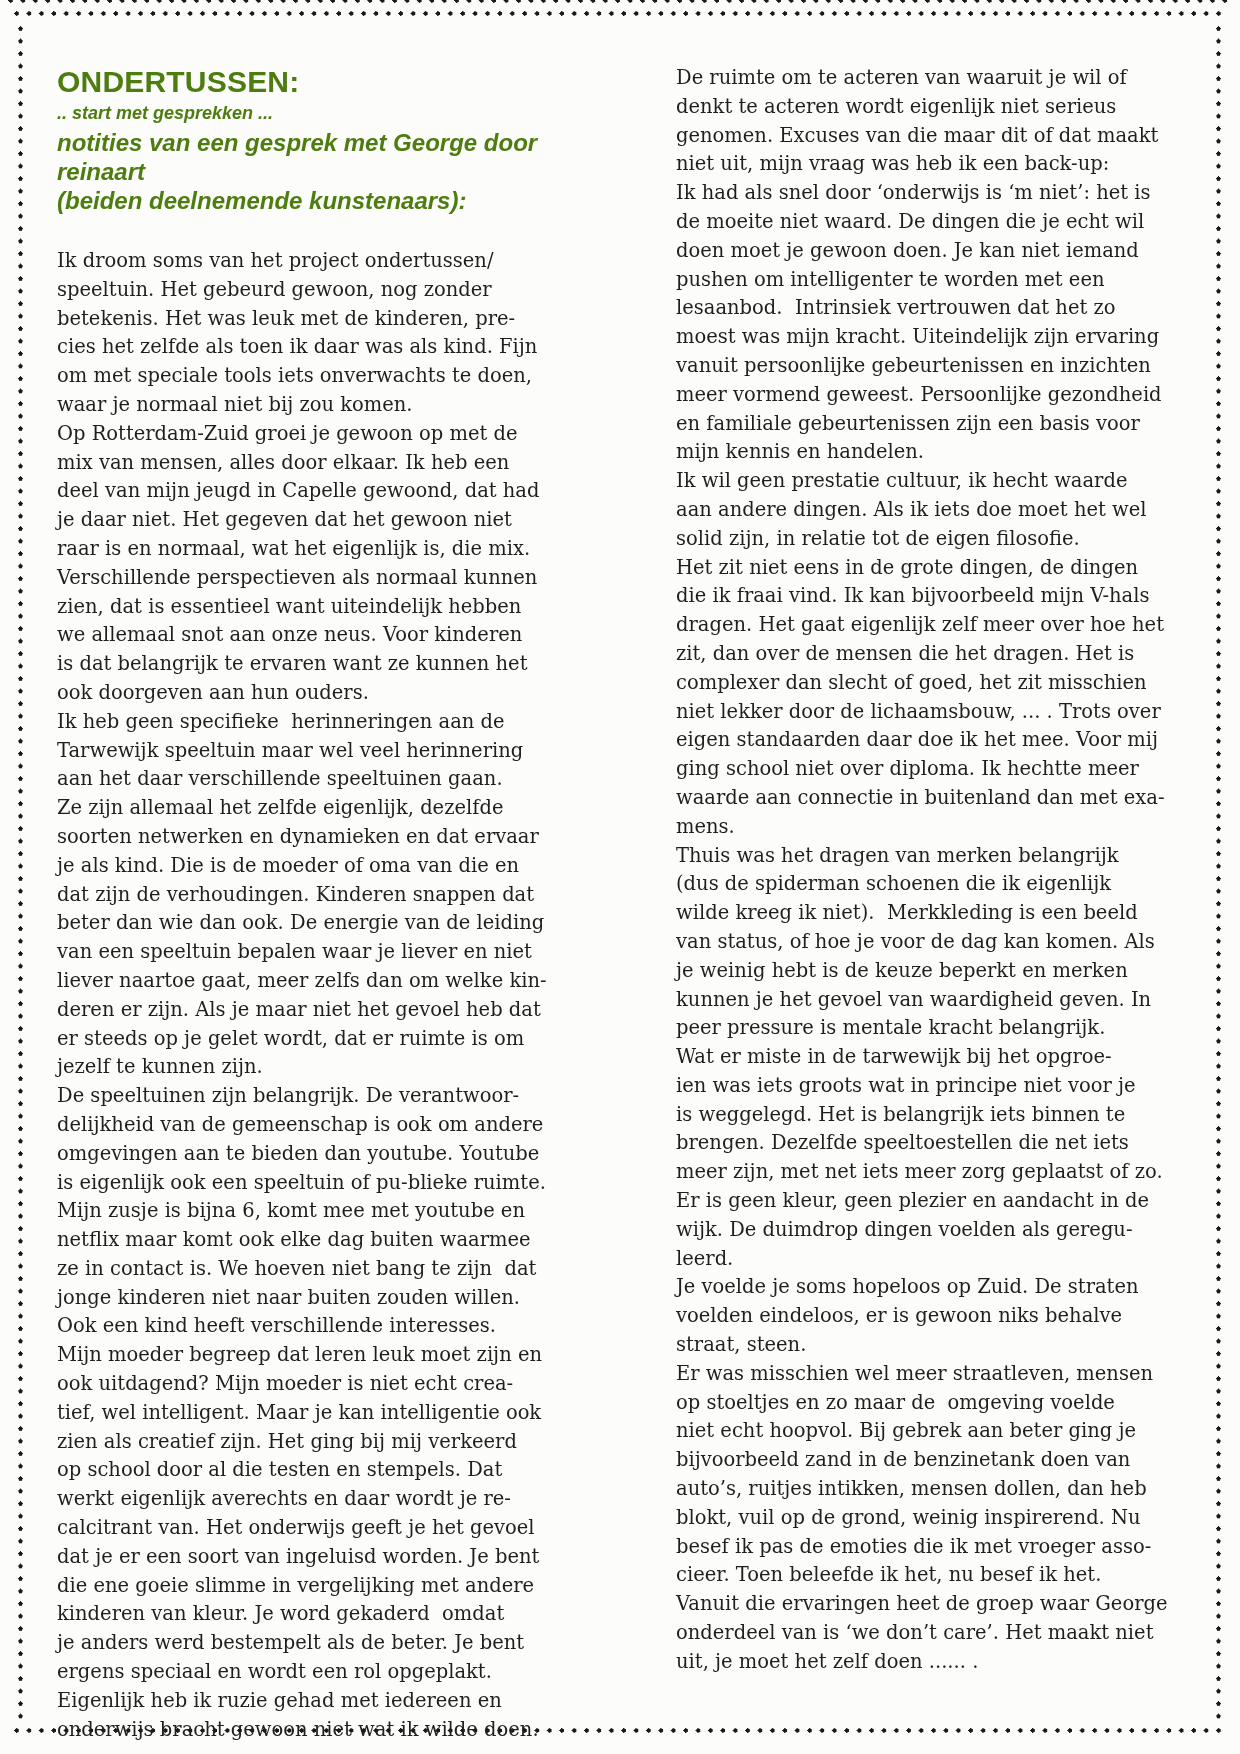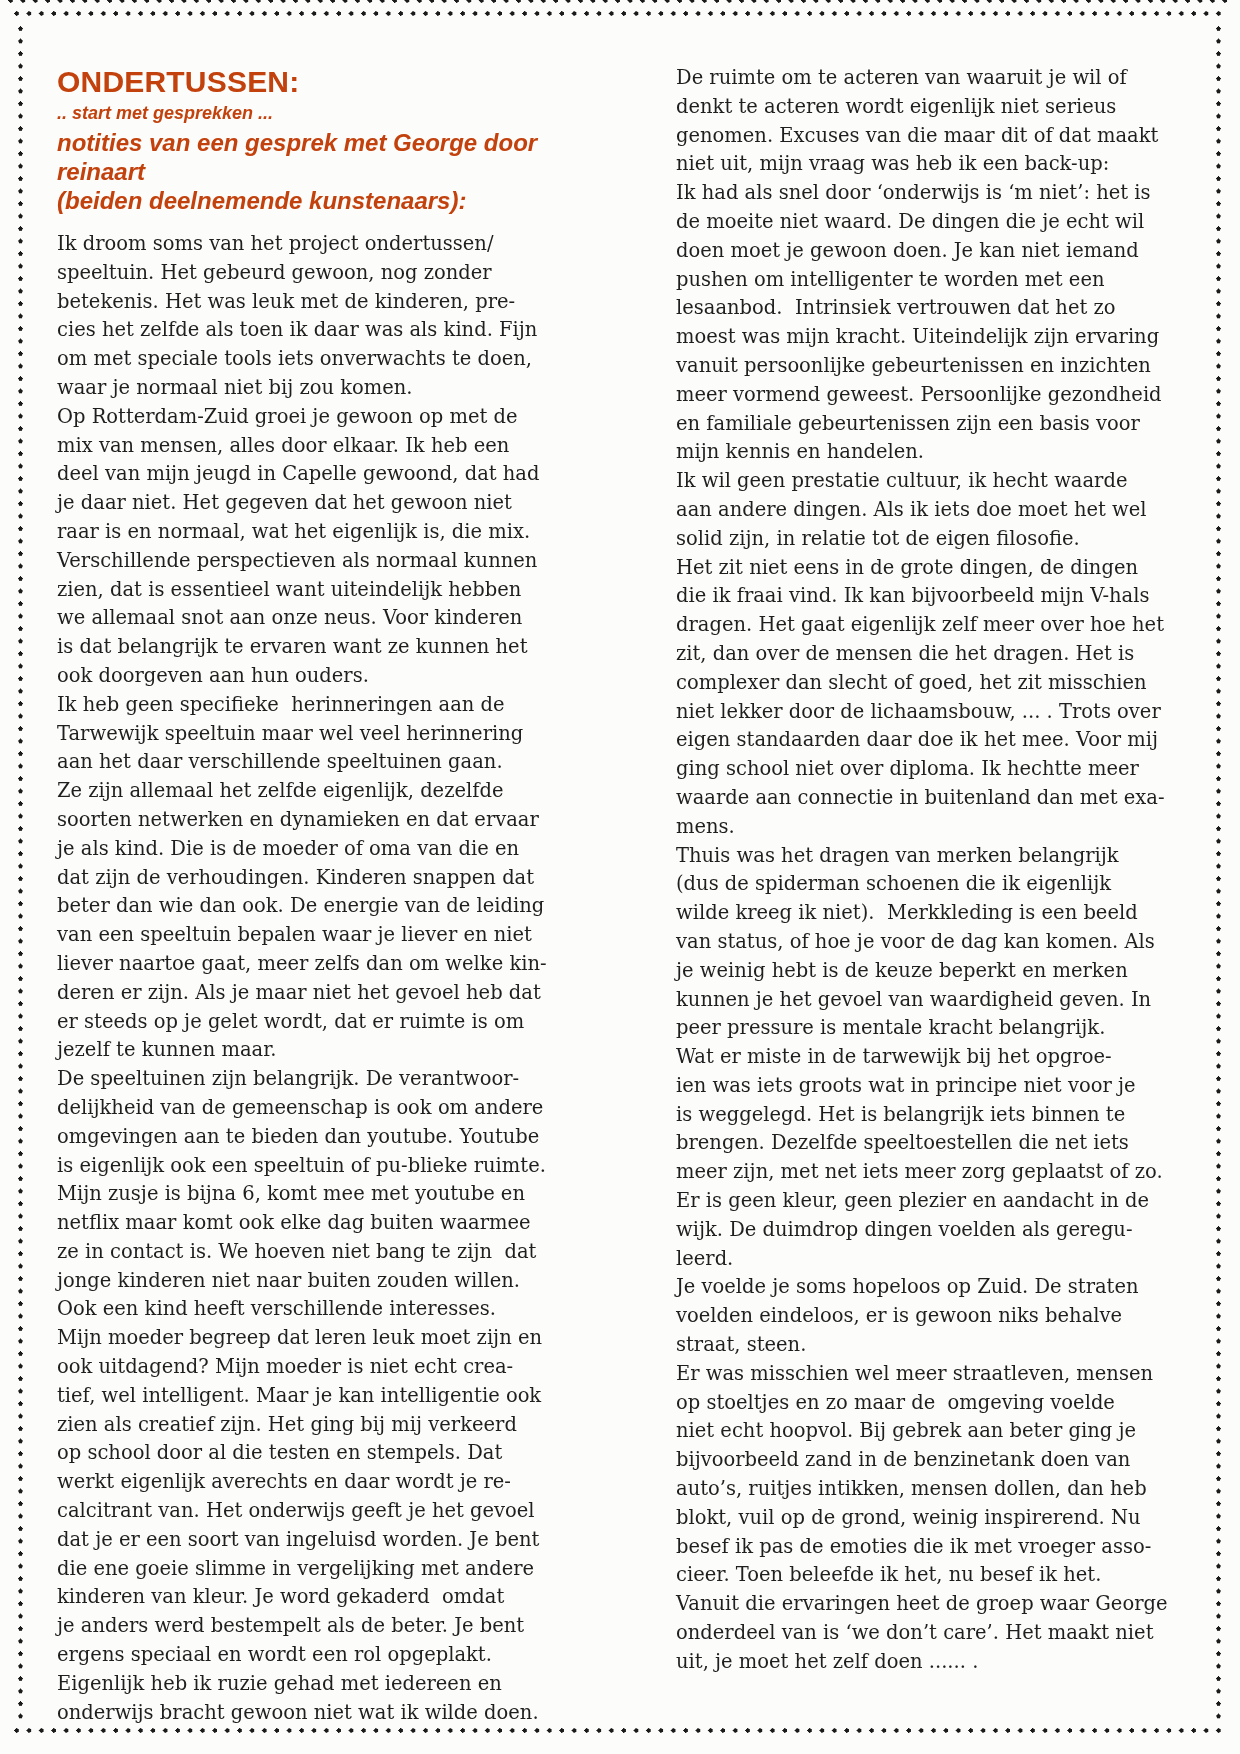--- a/index.html
+++ b/index.html
@@ -36,21 +36,21 @@
   .dots-bottom     { left: 14px; right: 14px; top: 1728px; }
   .dots-left       { left: 18px;  top: 26px; height: 1694px; }
   .dots-right      { left: 1216px; top: 26px; height: 1694px; }
 
   .col {
     position: absolute;
   }
   .col-left  { left: 57px;  top: 66px; width: 560px; }
   .col-right { left: 635px; top: 64px; width: 570px; margin-left: 41px; }
 
-  .article-header { margin: 0 0 15px 0; color: #c2410c; }
+  .article-header { margin: 0 0 32px 0; color: #4d7c0f; }
   .title {
     font-family: "Liberation Sans", sans-serif;
     font-weight: bold;
     font-size: 30px;
     line-height: 32px;
     margin: 0;
     letter-spacing: 0.2px;
   }
   .subtitle {
     font-family: "Liberation Sans", sans-serif;
@@ -115,21 +115,21 @@
         <div class="tline">aan het daar verschillende speeltuinen gaan.</div>
         <div class="tline">Ze zijn allemaal het zelfde eigenlijk, dezelfde</div>
         <div class="tline">soorten netwerken en dynamieken en dat ervaar</div>
         <div class="tline">je als kind. Die is de moeder of oma van die en</div>
         <div class="tline">dat zijn de verhoudingen. Kinderen snappen dat</div>
         <div class="tline">beter dan wie dan ook. De energie van de leiding</div>
         <div class="tline">van een speeltuin bepalen waar je liever en niet</div>
         <div class="tline">liever naartoe gaat, meer zelfs dan om welke kin-</div>
         <div class="tline">deren er zijn. Als je maar niet het gevoel heb dat</div>
         <div class="tline">er steeds op je gelet wordt, dat er ruimte is om</div>
-        <div class="tline">jezelf te kunnen maar.</div>
+        <div class="tline">jezelf te kunnen zijn.</div>
         <div class="tline">De speeltuinen zijn belangrijk. De verantwoor-</div>
         <div class="tline">delijkheid van de gemeenschap is ook om andere</div>
         <div class="tline">omgevingen aan te bieden dan youtube. Youtube</div>
         <div class="tline">is eigenlijk ook een speeltuin of pu-blieke ruimte.</div>
         <div class="tline">Mijn zusje is bijna 6, komt mee met youtube en</div>
         <div class="tline">netflix maar komt ook elke dag buiten waarmee</div>
         <div class="tline">ze in contact is. We hoeven niet bang te zijn  dat</div>
         <div class="tline">jonge kinderen niet naar buiten zouden willen.</div>
         <div class="tline">Ook een kind heeft verschillende interesses.</div>
         <div class="tline">Mijn moeder begreep dat leren leuk moet zijn en</div>

